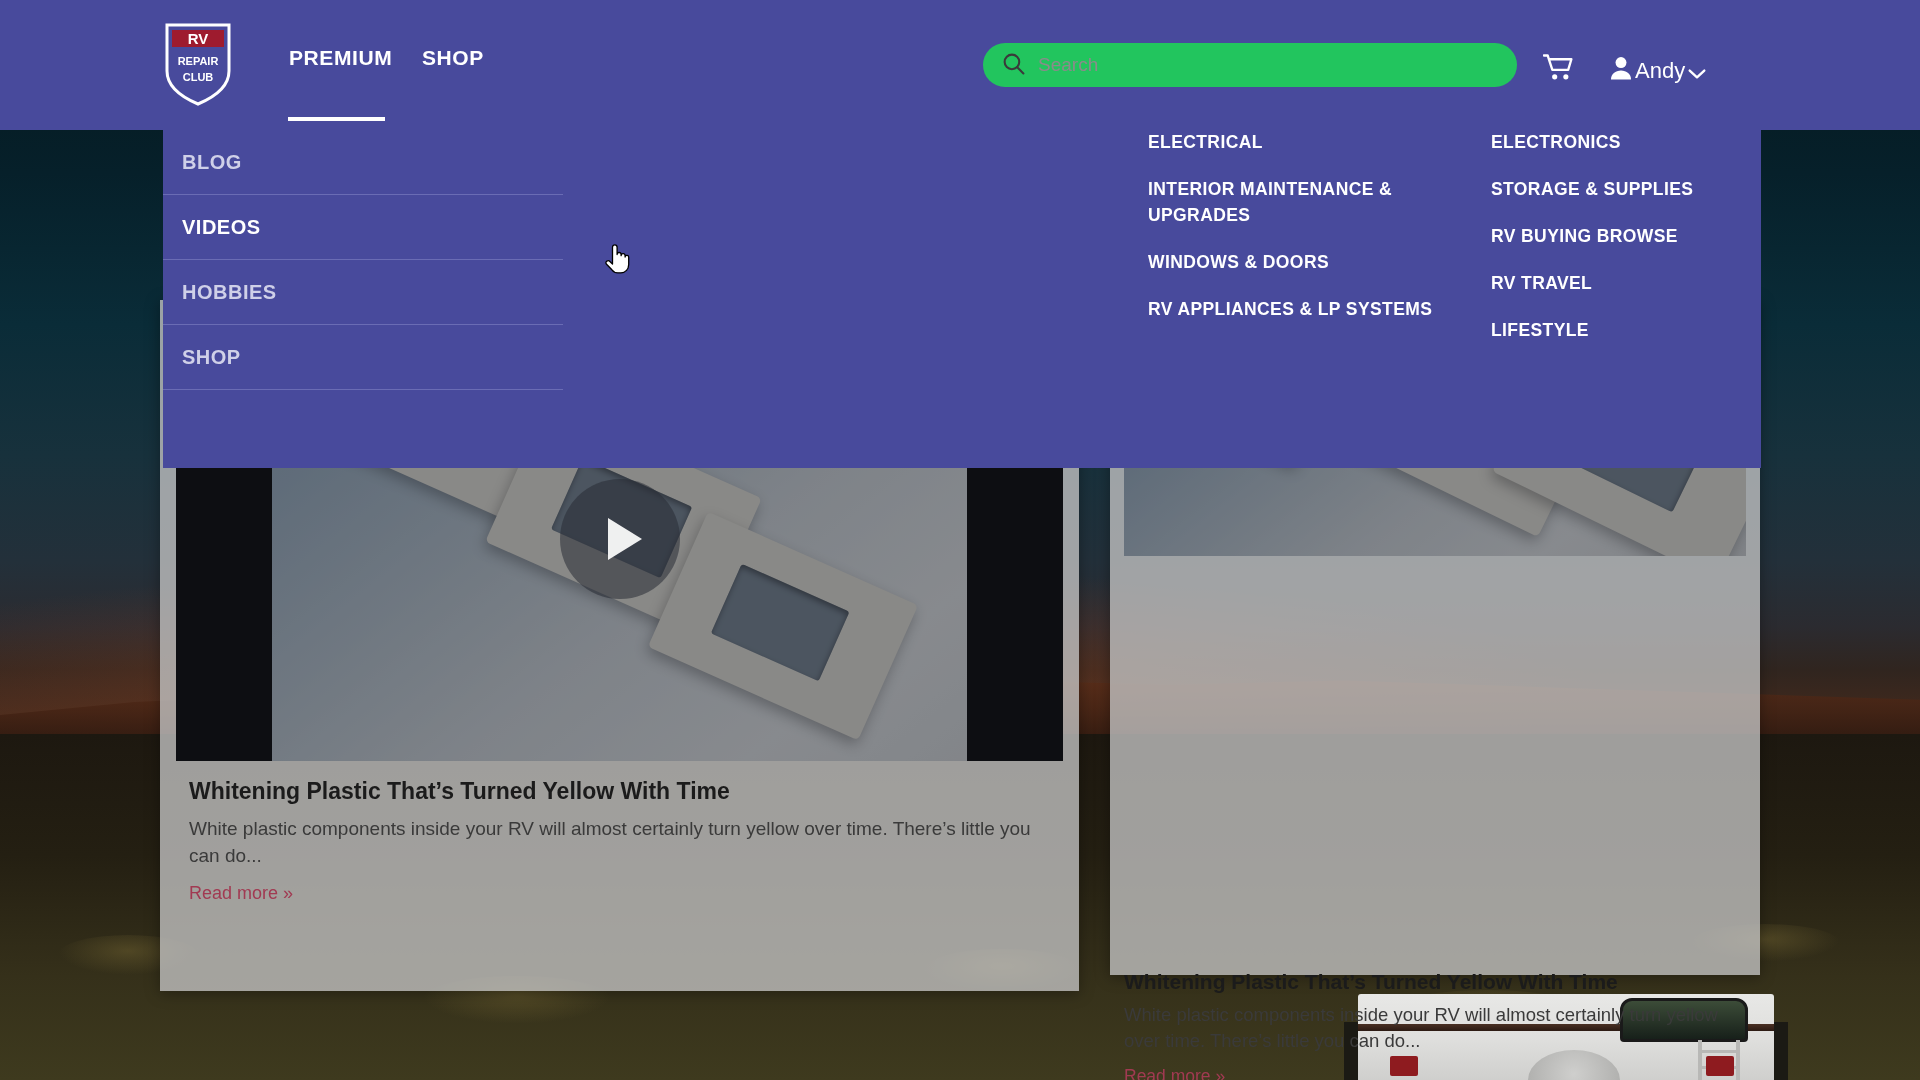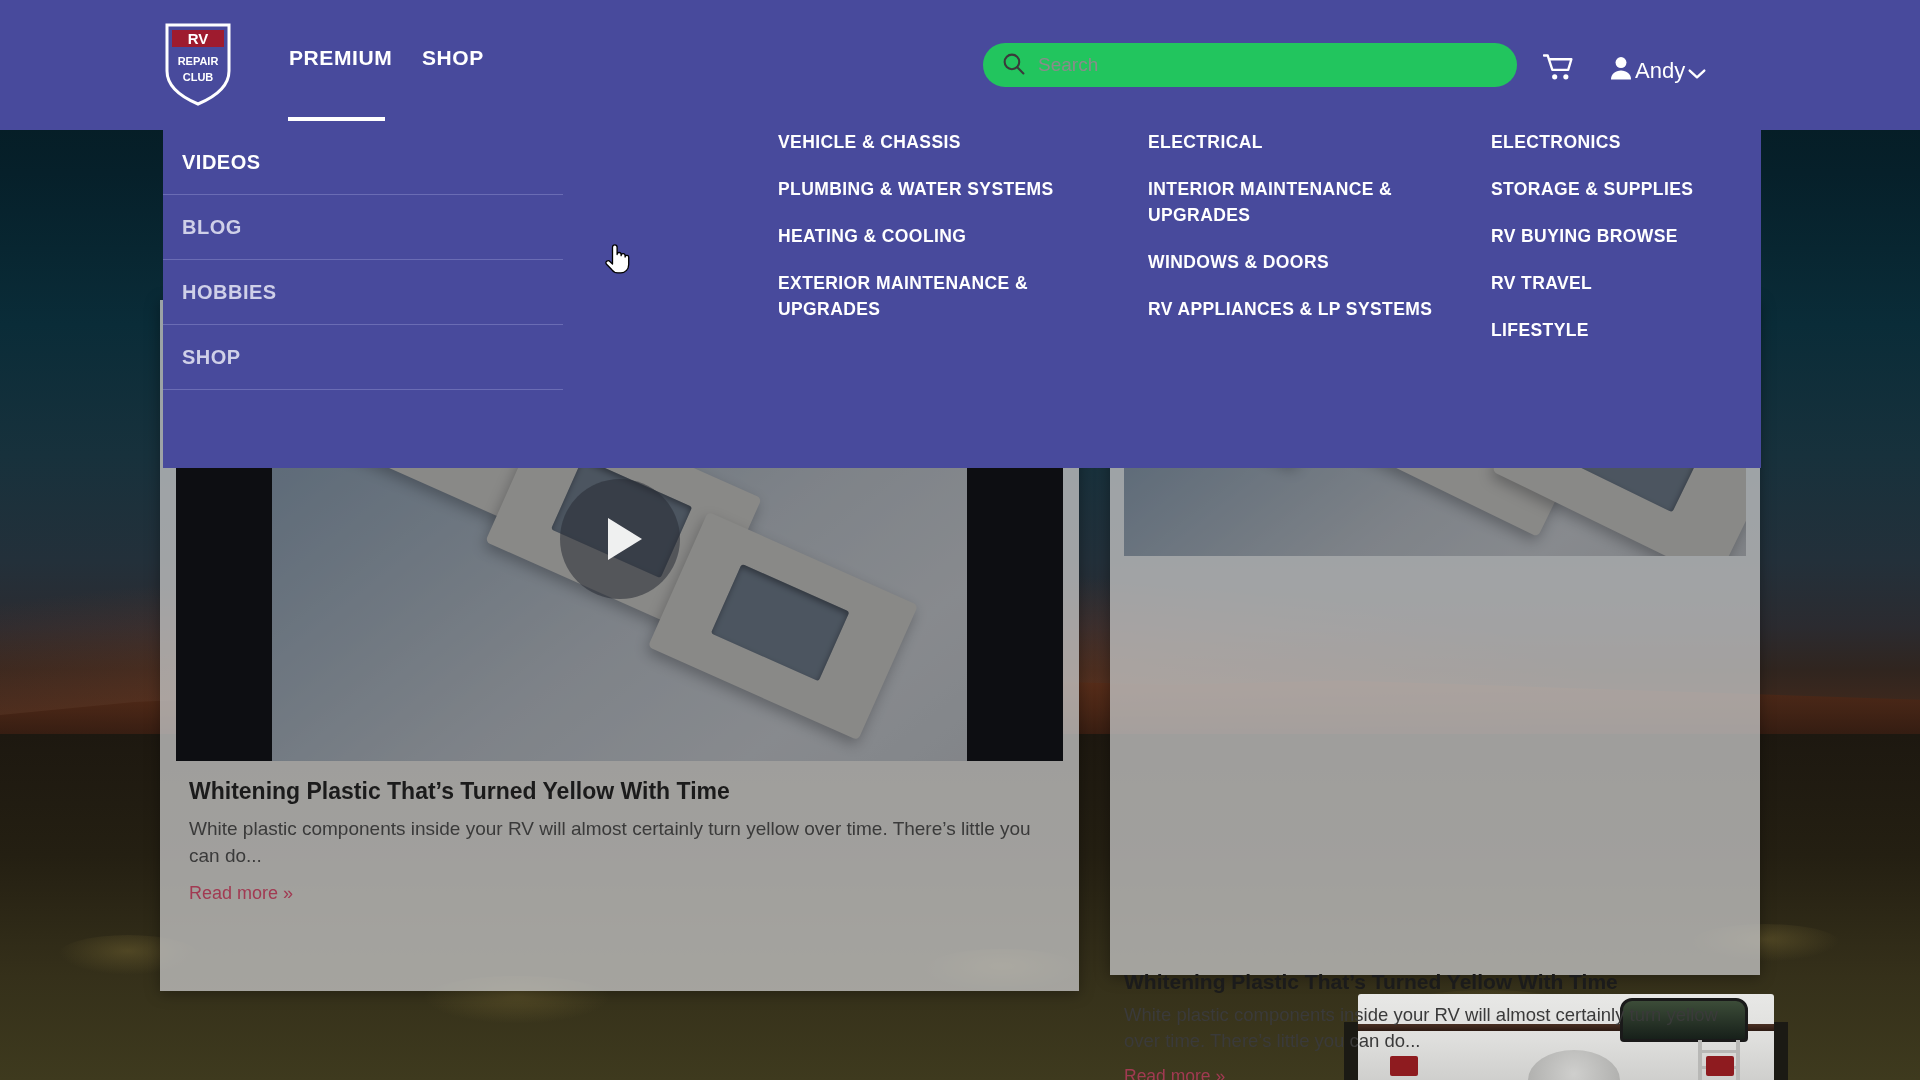--- a/index.html
+++ b/index.html
@@ -272,41 +272,35 @@
   <div id="card-side-text">
     <div id="card-side-title">Whitening Plastic That’s Turned Yellow With Time</div>
     <div id="card-side-desc">White plastic components inside your RV will almost certainly turn yellow over time. There’s little you can do...</div>
     <span id="card-side-readmore">Read more »</span>
   </div>
 
 </div>
 
 <div id="mega-menu">
   <div id="menu-left">
+    <div class="menu-left-item">
+      <span>BLOG</span>
+    </div>
     <div class="menu-left-item active">
       <span>VIDEOS</span>
     </div>
     <div class="menu-left-item">
-      <span>BLOG</span>
-    </div>
-    <div class="menu-left-item">
       <span>HOBBIES</span>
     </div>
     <div class="menu-left-item">
       <span>SHOP</span>
     </div>
   </div>
 
 
-  <div class="menu-col" id="menu-col-2">
-    <a class="menu-link">VEHICLE &amp; CHASSIS</a>
-    <a class="menu-link">PLUMBING &amp; WATER SYSTEMS</a>
-    <a class="menu-link">HEATING &amp; COOLING</a>
-    <a class="menu-link">EXTERIOR MAINTENANCE &amp; UPGRADES</a>
-  </div>
 
   <div class="menu-col" id="menu-col-3">
     <a class="menu-link">ELECTRICAL</a>
     <a class="menu-link">INTERIOR MAINTENANCE &amp; UPGRADES</a>
     <a class="menu-link">WINDOWS &amp; DOORS</a>
     <a class="menu-link">RV APPLIANCES &amp; LP SYSTEMS</a>
   </div>
 
   <div class="menu-col" id="menu-col-4">
     <a class="menu-link">ELECTRONICS</a>

